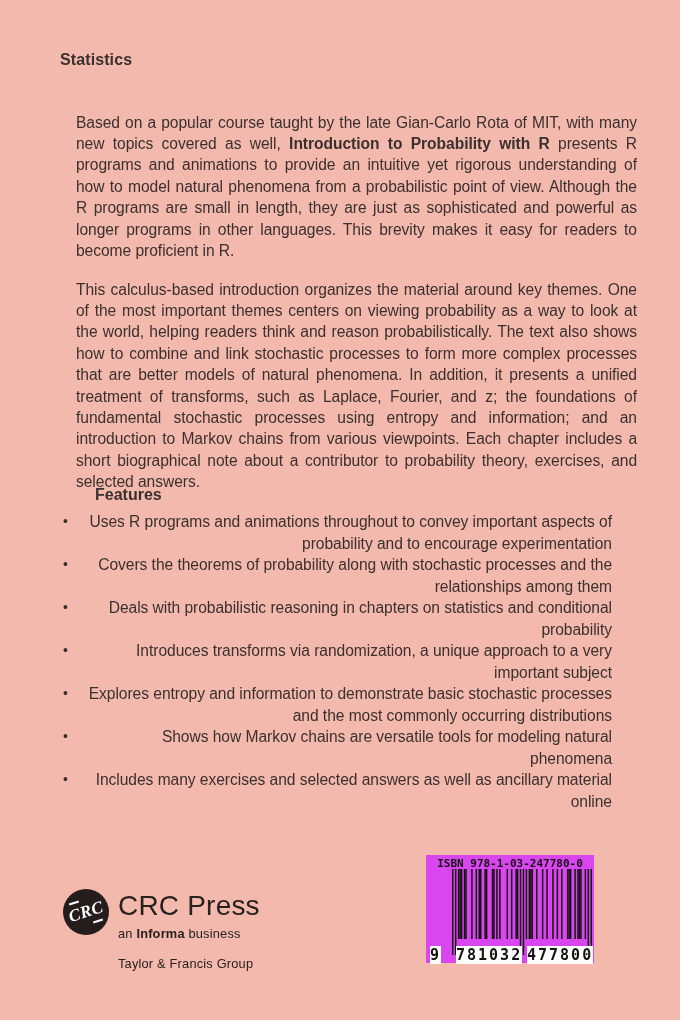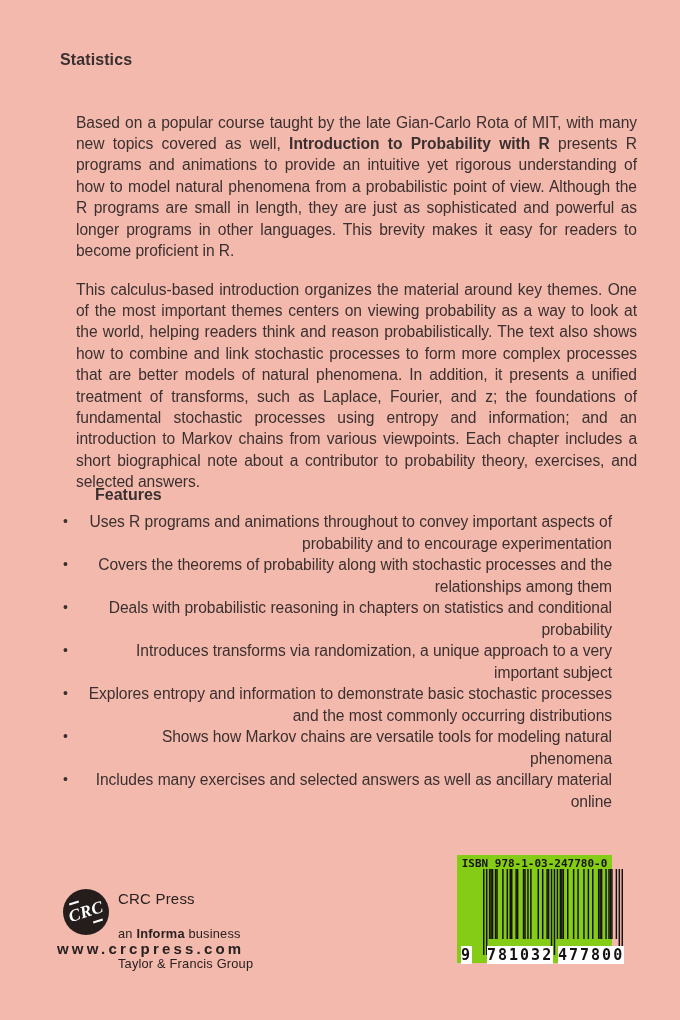--- a/index.html
+++ b/index.html
@@ -52,41 +52,40 @@
     display:block;width:46px;height:46px;line-height:46px;text-align:center;
     color:#ffffff;font-family:"Liberation Serif","DejaVu Serif",serif;
     font-style:italic;font-weight:bold;font-size:17px;letter-spacing:.5px;
     transform:rotate(-18deg);
   }
   .tick{position:absolute;background:#fff;height:2px;width:10px;transform:rotate(-18deg);}
   .tick-top{left:6px;top:13px;}
   .tick-bottom{right:6px;bottom:13px;}
   .pub-name{
     position:absolute;left:118px;top:890px;
-    font-size:15px;color:#272120;letter-spacing:.2px;
+    font-size:28px;color:#272120;letter-spacing:.2px;
   }
   .pub-group{
     position:absolute;left:118px;top:956px;
     font-size:12.8px;color:#272120;letter-spacing:.2px;text-align:right;
   }
   .pub-business{
     position:absolute;left:118px;top:926px;
     font-size:12.8px;color:#272120;letter-spacing:.2px;
   }
   .pub-business b{font-weight:bold;text-align:center;}
   .website{
     position:absolute;left:57px;top:940px;
     font-size:15px;font-weight:bold;color:#272120;letter-spacing:3.2px;
   }
 
   
   .barcode-panel{
-    position:absolute;left:426px;top:855px;width:155px;height:108px;
-    background:#84cc16;
-    margin-left:31px;
+    position:absolute;left:426px;top:855px;width:168px;height:108px;
+    background:#d946ef;
   }
   .isbn-label{
     position:absolute;left:0;top:2px;width:100%;text-align:center;
     font-family:"DejaVu Sans Mono","Liberation Mono",monospace;
     font-size:11px;font-weight:bold;color:#161212;letter-spacing:0px;
     white-space:nowrap;
   }
   .ean-svg{position:absolute;left:26px;top:14px;}
   .bc-digit{
     position:absolute;top:91px;
@@ -144,21 +143,20 @@
 
   <div class="logo-circle">
     <span class="tick tick-top"></span>
     <span class="monogram">CRC</span>
     <span class="tick tick-bottom"></span>
   </div>
 
   <div class="pub-name">CRC Press</div>
   <div class="pub-group">Taylor &amp; Francis Group</div>
   <div class="pub-business"><span>an </span><b>Informa</b><span> business</span></div>
-  <div class="website">www.crcpress.com</div>
 
   <div class="barcode-panel">
     <div class="isbn-label">ISBN 978-1-03-247780-0</div>
     <svg class="ean-svg" id="ean-svg" width="140" height="86" viewBox="0 0 95 86" preserveAspectRatio="none">
         <rect x="0" y="0" width="1" height="86" fill="#151111"></rect>
         <rect x="2" y="0" width="1" height="86" fill="#151111"></rect>
         <rect x="4" y="0" width="1" height="70" fill="#151111"></rect>
         <rect x="5" y="0" width="1" height="70" fill="#151111"></rect>
         <rect x="6" y="0" width="1" height="70" fill="#151111"></rect>
         <rect x="8" y="0" width="1" height="70" fill="#151111"></rect>

